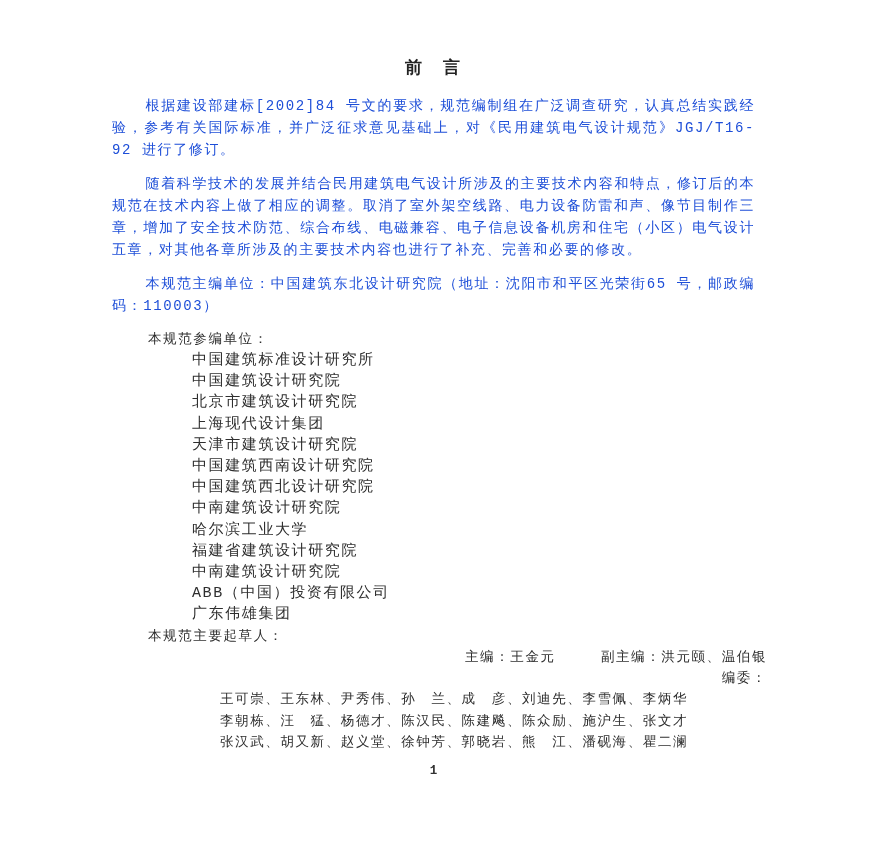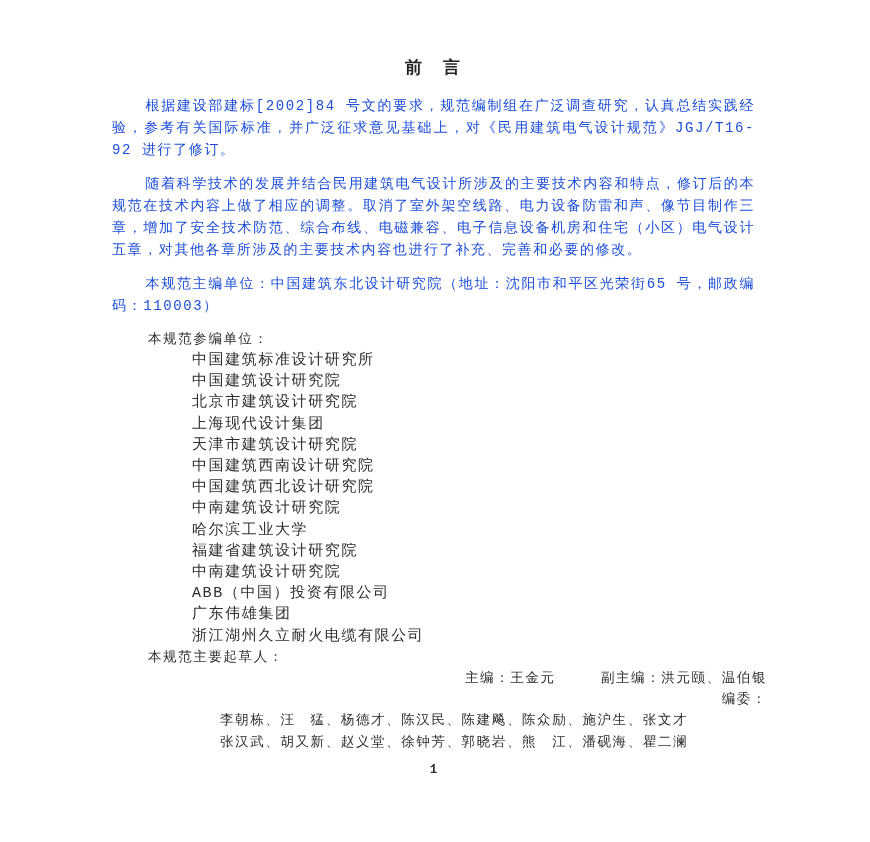--- a/index.html
+++ b/index.html
@@ -97,25 +97,25 @@
       <li>上海现代设计集团</li>
       <li>天津市建筑设计研究院</li>
       <li>中国建筑西南设计研究院</li>
       <li>中国建筑西北设计研究院</li>
       <li>中南建筑设计研究院</li>
       <li>哈尔滨工业大学</li>
       <li>福建省建筑设计研究院</li>
       <li>中南建筑设计研究院</li>
       <li>ABB（中国）投资有限公司</li>
       <li>广东伟雄集团</li>
-      <li>浙江湖州久立耐火电缆有限公司</li>
     </ul>
 
     <p class="drafters-label">本规范主要起草人：</p>
     <p class="editors-line">主编：王金元　　　副主编：洪元颐、温伯银</p>
     <p class="board-label">编委：</p>
 
+    <p class="board-row">王可崇、王东林、尹秀伟、孙　兰、成　彦、刘迪先、李雪佩、李炳华</p>
     <p class="board-row">李朝栋、汪　猛、杨德才、陈汉民、陈建飚、陈众励、施沪生、张文才</p>
     <p class="board-row">张汉武、胡又新、赵义堂、徐钟芳、郭晓岩、熊　江、潘砚海、瞿二澜</p>
 
     <div class="page-number">1</div>
   </div>
 </div>
 
 </body></html>

